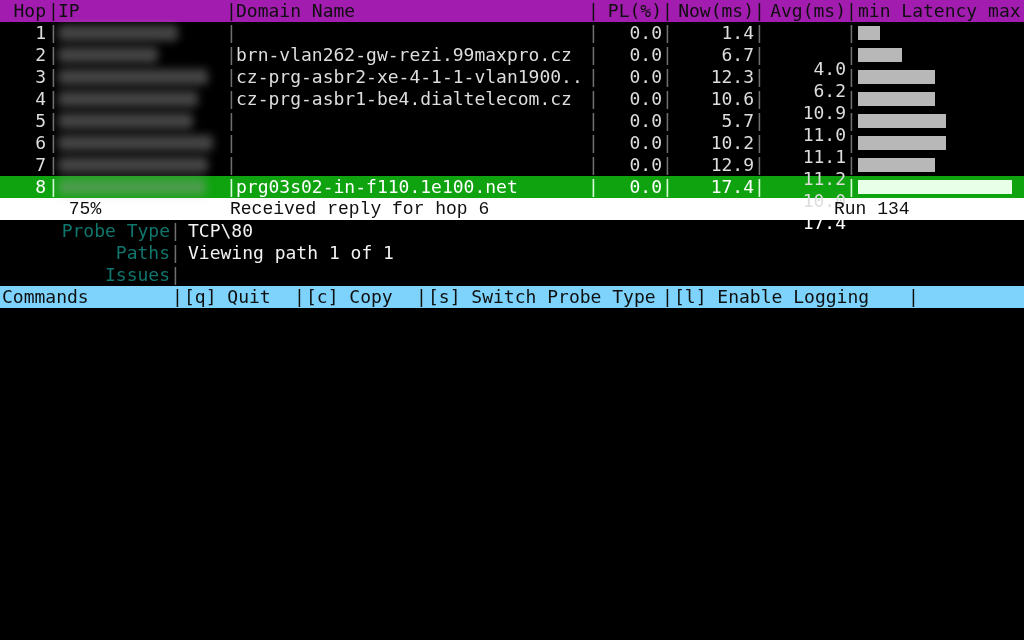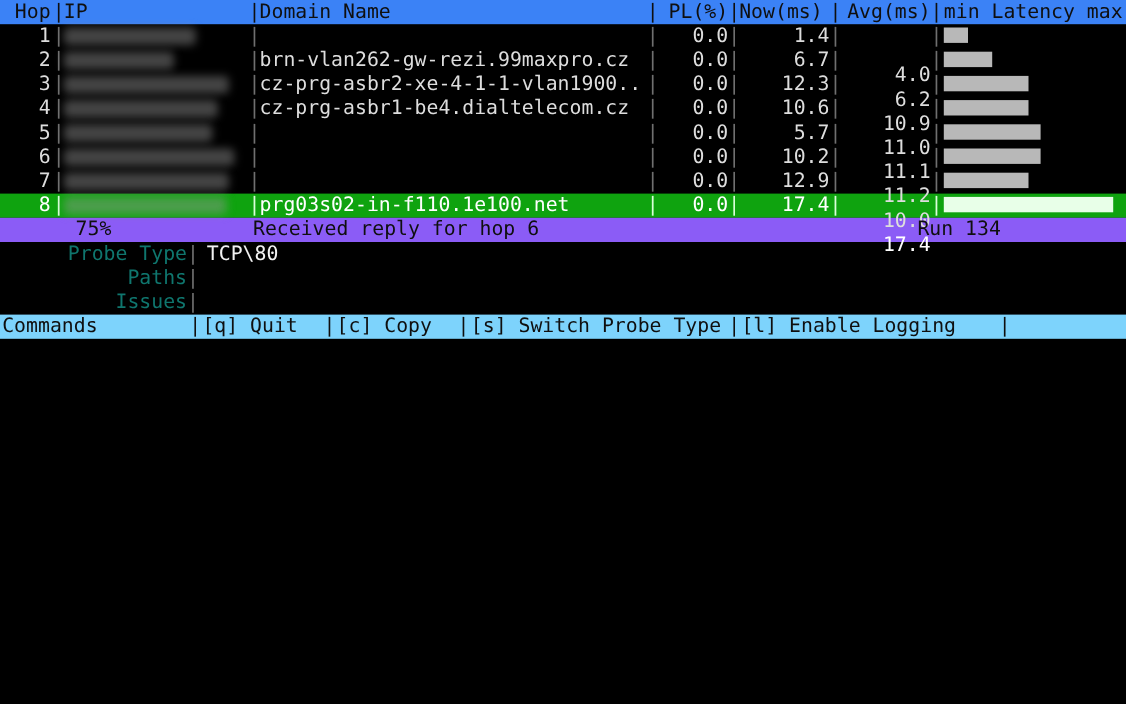--- a/index.html
+++ b/index.html
@@ -13,38 +13,38 @@
     line-height: 22px;
     color: #ddd;
     overflow: hidden;
     -webkit-font-smoothing: antialiased;
   }
   .row {
     display: flex;
     height: 22px;
     white-space: pre;
   }
-  .header    { background: #3b82f6; color: #0f0f0f; }
-  .statusbar { background: #8b5cf6; color: #0f0f0f; }
+  .header    { background: #a21caf; color: #0f0f0f; }
+  .statusbar { background: #ffffff; color: #0f0f0f; font-family: Liberation Mono, monospace; }
   .cmdbar    { background: #7dd3fc; color: #0f0f0f; }
   .sel       { background: #0fa30f; color: #fff; }
 
   
   .c-hop  { width: 46px;  text-align: right; padding-right: 2px; }
   .c-sep  { width: 10px;  text-align: center; color: #6f6f6f; }
   .c-ip   { width: 168px; }
   .c-dom  { width: 352px; }
   .c-pl   { width: 64px;  text-align: right; }
   .c-now  { width: 82px;  text-align: right; }
   .c-avg  { width: 82px;  text-align: right; margin-top: 36px; }
   .c-lat  { flex: 1; padding-left: 2px; }
 
   
   .h-pl   { width: 64px;  text-align: right; }
-  .h-now  { width: 82px;  text-align: left; }
+  .h-now  { width: 82px;  text-align: right; }
   .h-avg  { width: 82px;  text-align: right; }
   .h-lat  { flex: 1; padding-left: 2px; }
 
   
   .header .c-sep { color: #0f0f0f; }
   
   .sel .c-sep { color: #d8ffd8; }
   
   .sel .bar { background: #e8ffe8; }
 
@@ -133,20 +133,21 @@
 </div>
 
 <div class="row">
   <span class="info-label">Probe Type</span>
   <span class="info-sep">|</span>
   <span class="info-val">TCP\80</span>
 </div>
 <div class="row">
   <span class="info-label">Paths</span>
   <span class="info-sep">|</span>
+  <span class="info-val">Viewing path 1 of 1</span>
 </div>
 <div class="row">
   <span class="info-label">Issues</span>
   <span class="info-sep">|</span>
   <span class="info-val"></span>
 </div>
 
 <div class="row cmdbar">
   <span class="cmd-label">Commands</span>
   <span class="cmd-sep">|</span>

